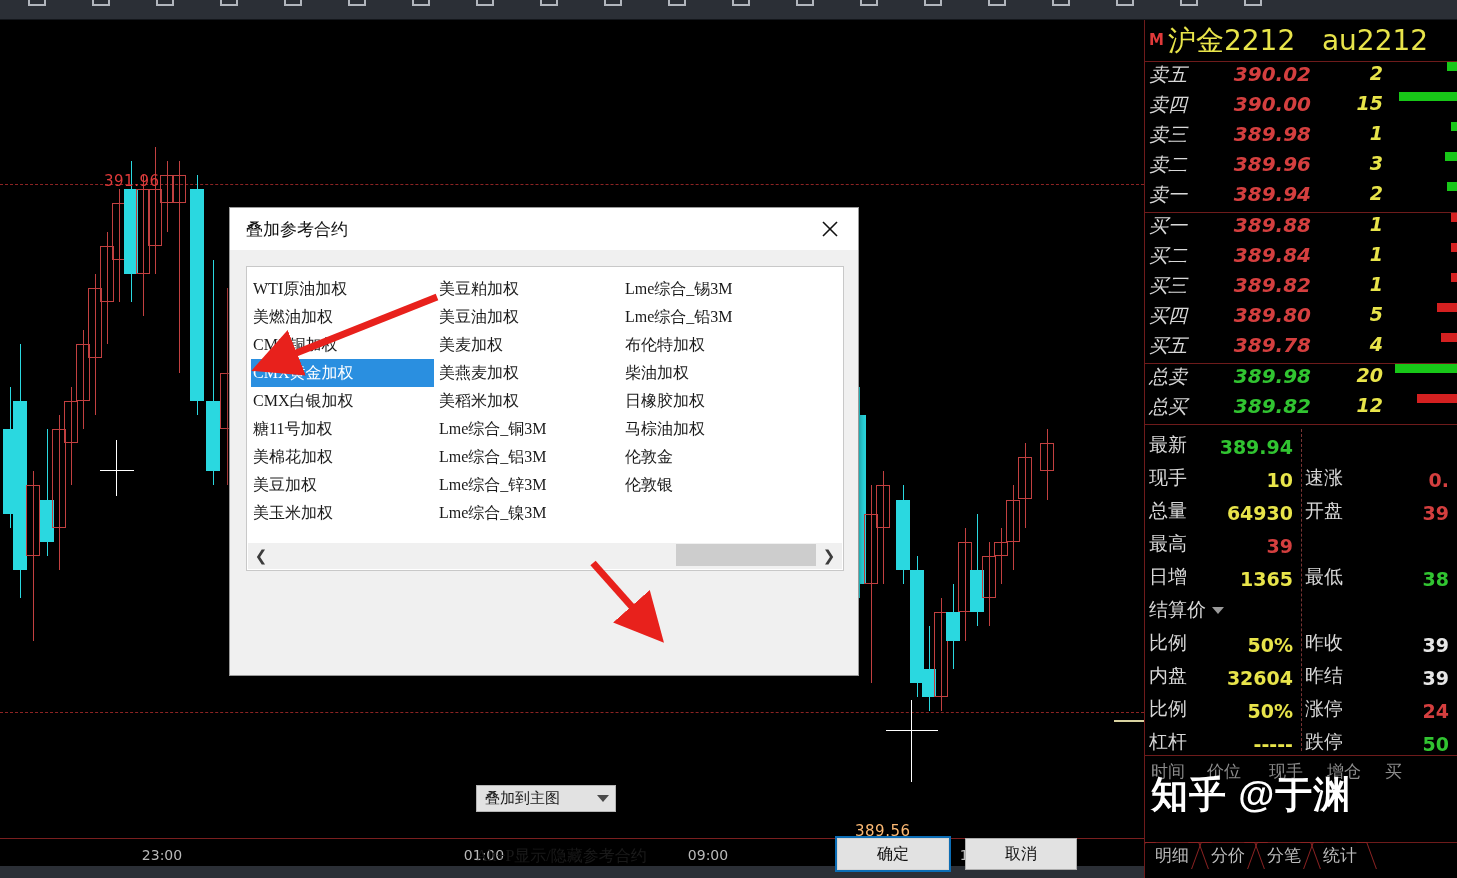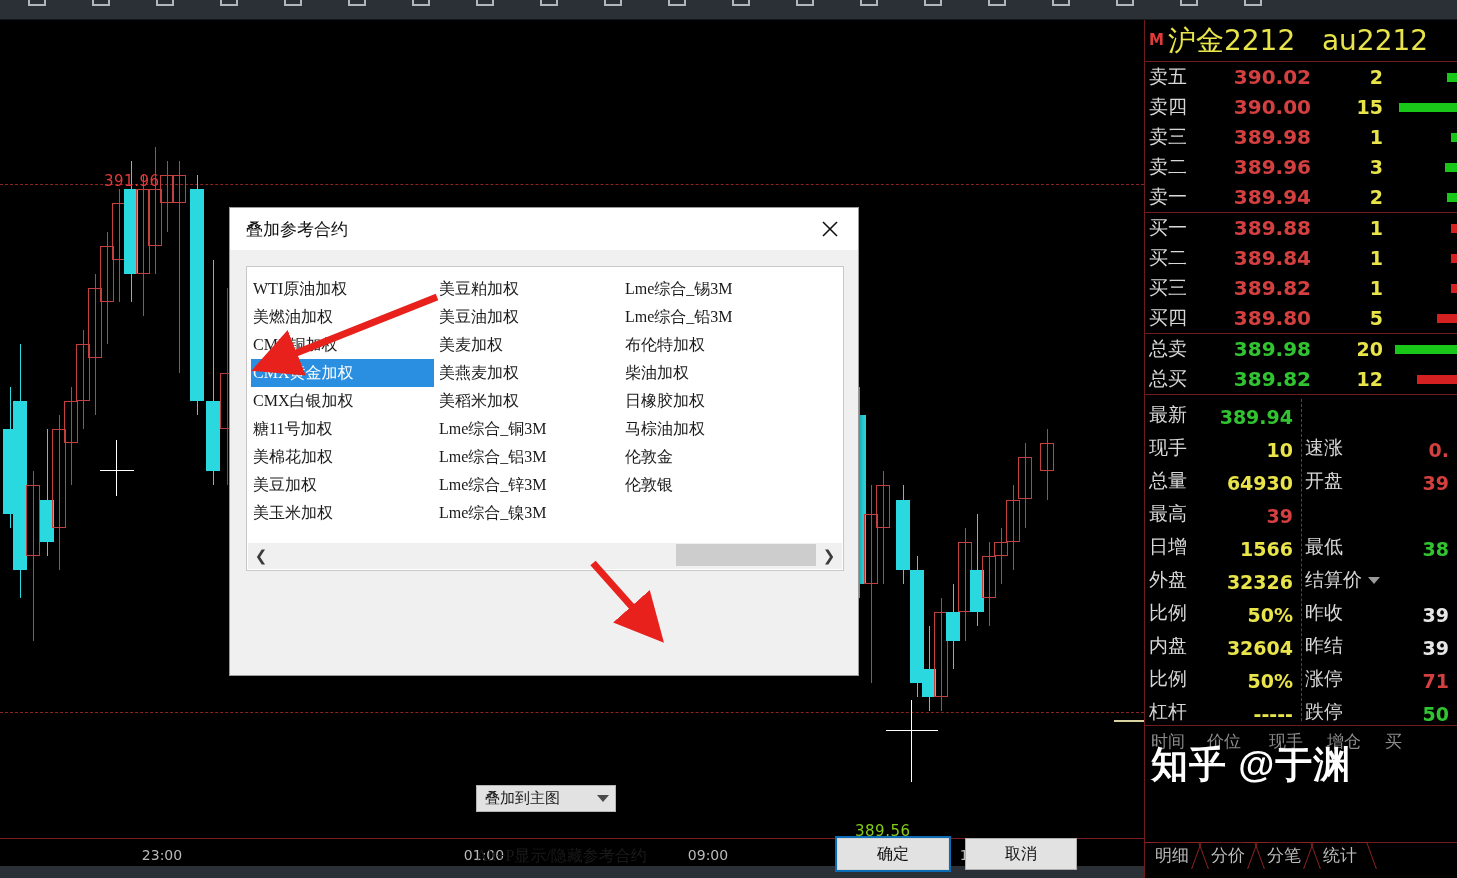--- a/index.html
+++ b/index.html
@@ -45,21 +45,21 @@
     border-top: 1px dashed #8d2323;
   }
   #chart .pricelabel {
     position: absolute;
     font-size: 15px;
     font-family: "DejaVu Sans", sans-serif;
     letter-spacing: .5px;
     white-space: nowrap;
   }
   #chart .pricelabel.up { color: #e03a3a; }
-  #chart .pricelabel.cyan { color: #84cc16; }
+  #chart .pricelabel.cyan { color: #fdba74; }
 
   .candle { position: absolute; }
   .candle .wick {
     position: absolute; left: 50%; margin-left: -0.5px;
     width: 1px;
   }
   .candle .body {
     position: absolute; left: 0; width: 100%;
   }
   .candle.up .wick { background: #c24040; }
@@ -113,24 +113,25 @@
   #instrument .mflag {
     color: #e03a3a; font-weight: bold; font-size: 15px;
     margin-right: 4px; line-height: 1;
   }
   #instrument .iname {
     color: #e8e44a; font-size: 28px; white-space: nowrap;
     letter-spacing: 0px;
   }
 
   .bookrow {
-    display: flex; align-items: center;
+    display: flex; align-items: flex-start;
     height: 30px;
     padding-left: 4px;
     position: relative;
+    font-style: italic;
   }
   .bookrow .lbl {
     color: #d8d8d8; font-size: 19px; width: 52px;
     font-family: "Liberation Sans", sans-serif;
   }
   .bookrow .px {
     font-size: 20px; width: 110px; text-align: right;
     font-weight: bold;
   }
   .bookrow .px.red { color: #d43f3f; }
@@ -618,20 +619,26 @@
           <span class="px red">389.82</span>
           <span class="qty">1</span>
           <span class="bar" style="width: 6px; background: rgb(212, 32, 32);"></span>
         </div>
         <div class="bookrow">
           <span class="lbl">买四</span>
           <span class="px red">389.80</span>
           <span class="qty">5</span>
           <span class="bar" style="width: 20px; background: rgb(212, 32, 32);"></span>
         </div>
+        <div class="bookrow">
+          <span class="lbl">买五</span>
+          <span class="px red">389.78</span>
+          <span class="qty">4</span>
+          <span class="bar" style="width: 16px; background: rgb(212, 32, 32);"></span>
+        </div>
         <div class="sep-red"></div>
         <div class="bookrow">
           <span class="lbl">总卖</span>
           <span class="px green">389.98</span>
           <span class="qty">20</span>
           <span class="bar" style="width: 62px; background: rgb(24, 199, 24);"></span>
         </div>
         <div class="bookrow">
           <span class="lbl">总买</span>
           <span class="px green">389.82</span>
@@ -671,33 +678,29 @@
           </div>
           <div class="qrow">
             <div class="qcell">
               <span class="k">最高</span>
               <span class="v red">39</span>
             </div>
           </div>
           <div class="qrow">
             <div class="qcell">
               <span class="k">日增</span>
-              <span class="v yellow">1566</span>
+              <span class="v yellow">1365</span>
             </div>
             <div class="qcell">
               <span class="k">最低</span>
               <span class="v green">38</span>
             </div>
           </div>
           <div class="qrow">
             <div class="qcell">
-              <span class="k">外盘</span>
-              <span class="v yellow">32326</span>
-            </div>
-            <div class="qcell">
               <span class="k">结算价<span class="caret-down"></span></span>
               <span class="v white"></span>
             </div>
           </div>
           <div class="qrow">
             <div class="qcell">
               <span class="k">比例</span>
               <span class="v yellow">50%</span>
             </div>
             <div class="qcell">
@@ -715,21 +718,21 @@
               <span class="v white">39</span>
             </div>
           </div>
           <div class="qrow">
             <div class="qcell">
               <span class="k">比例</span>
               <span class="v yellow">50%</span>
             </div>
             <div class="qcell">
               <span class="k">涨停</span>
-              <span class="v red">71</span>
+              <span class="v red">24</span>
             </div>
           </div>
           <div class="qrow">
             <div class="qcell">
               <span class="k">杠杆</span>
               <span class="v yellow">-----</span>
             </div>
             <div class="qcell">
               <span class="k">跌停</span>
               <span class="v green">50</span>

